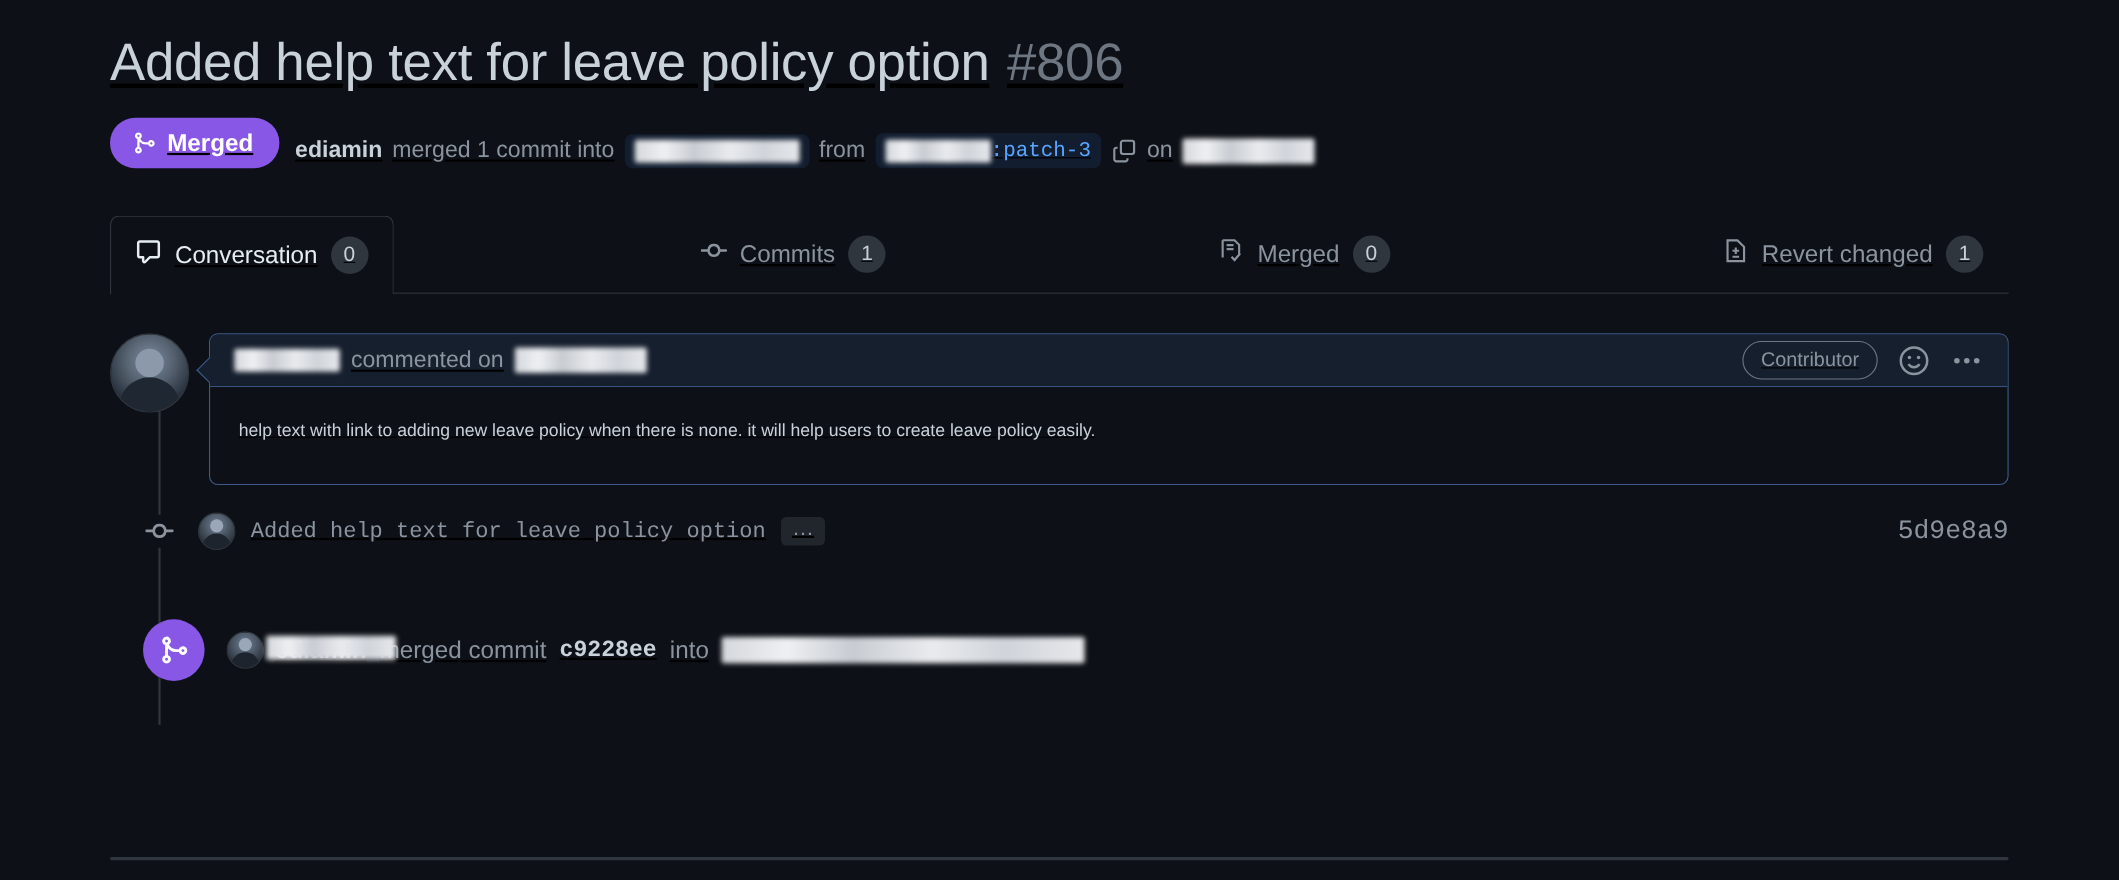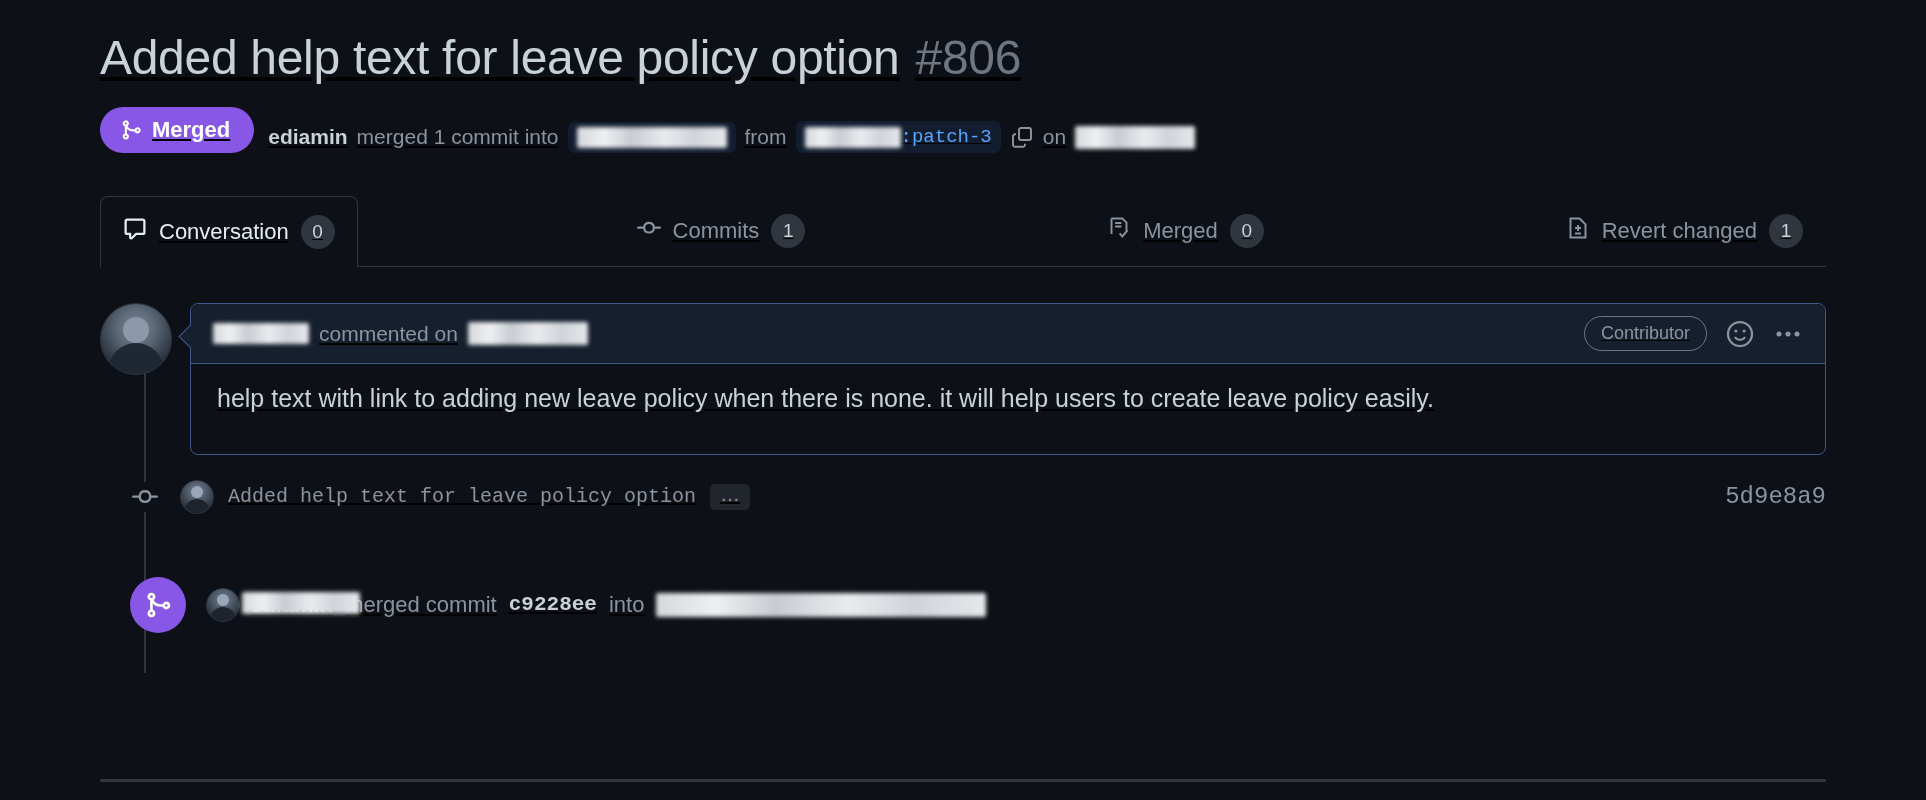--- a/index.html
+++ b/index.html
@@ -105,30 +105,30 @@
   }
   .comment-box::before {
     content: ""; position: absolute; left: -9px; top: 24px;
     width: 16px; height: 16px; background: #161f2e;
     border-left: 1px solid #3d5a8a; border-bottom: 1px solid #3d5a8a;
     transform: rotate(45deg);
   }
   .comment-header {
     display: flex; align-items: center; justify-content: space-between;
     background: #161f2e; border-bottom: 1px solid #3d5a8a;
-    border-radius: 7px 7px 0 0; padding: 16px 22px; height: 60px;
+    border-radius: 7px 7px 0 0; padding: 16px 22px; height: 48px;
   }
   .comment-author-line { display: flex; align-items: center; gap: 10px; font-size: 21px; color: #8b949e; }
   .comment-actions { display: flex; align-items: center; gap: 18px; }
   .contributor-badge {
     border: 1px solid #6e7681; border-radius: 18px;
     padding: 6px 16px; font-size: 18px; color: #8b949e; white-space: nowrap;
   }
   .icon-btn { color: #8b949e; display: inline-flex; align-items: center; justify-content: center; }
-  .comment-body { padding: 16px 26px 36px; font-size: 25px; color: #c9d1d9; line-height: 1.5; }
+  .comment-body { padding: 28px 26px 36px; font-size: 16px; color: #c9d1d9; line-height: 1.5; }
 
   
   .commit-row {
     position: relative; display: flex; align-items: center; gap: 14px;
     margin-top: 22px; padding-left: 30px; height: 40px;
   }
   .node-dot {
     position: absolute; left: 30px; width: 30px; height: 30px;
     display: flex; align-items: center; justify-content: center;
     background: #0d1117; border-radius: 50%; color: #8b949e; z-index: 2;

